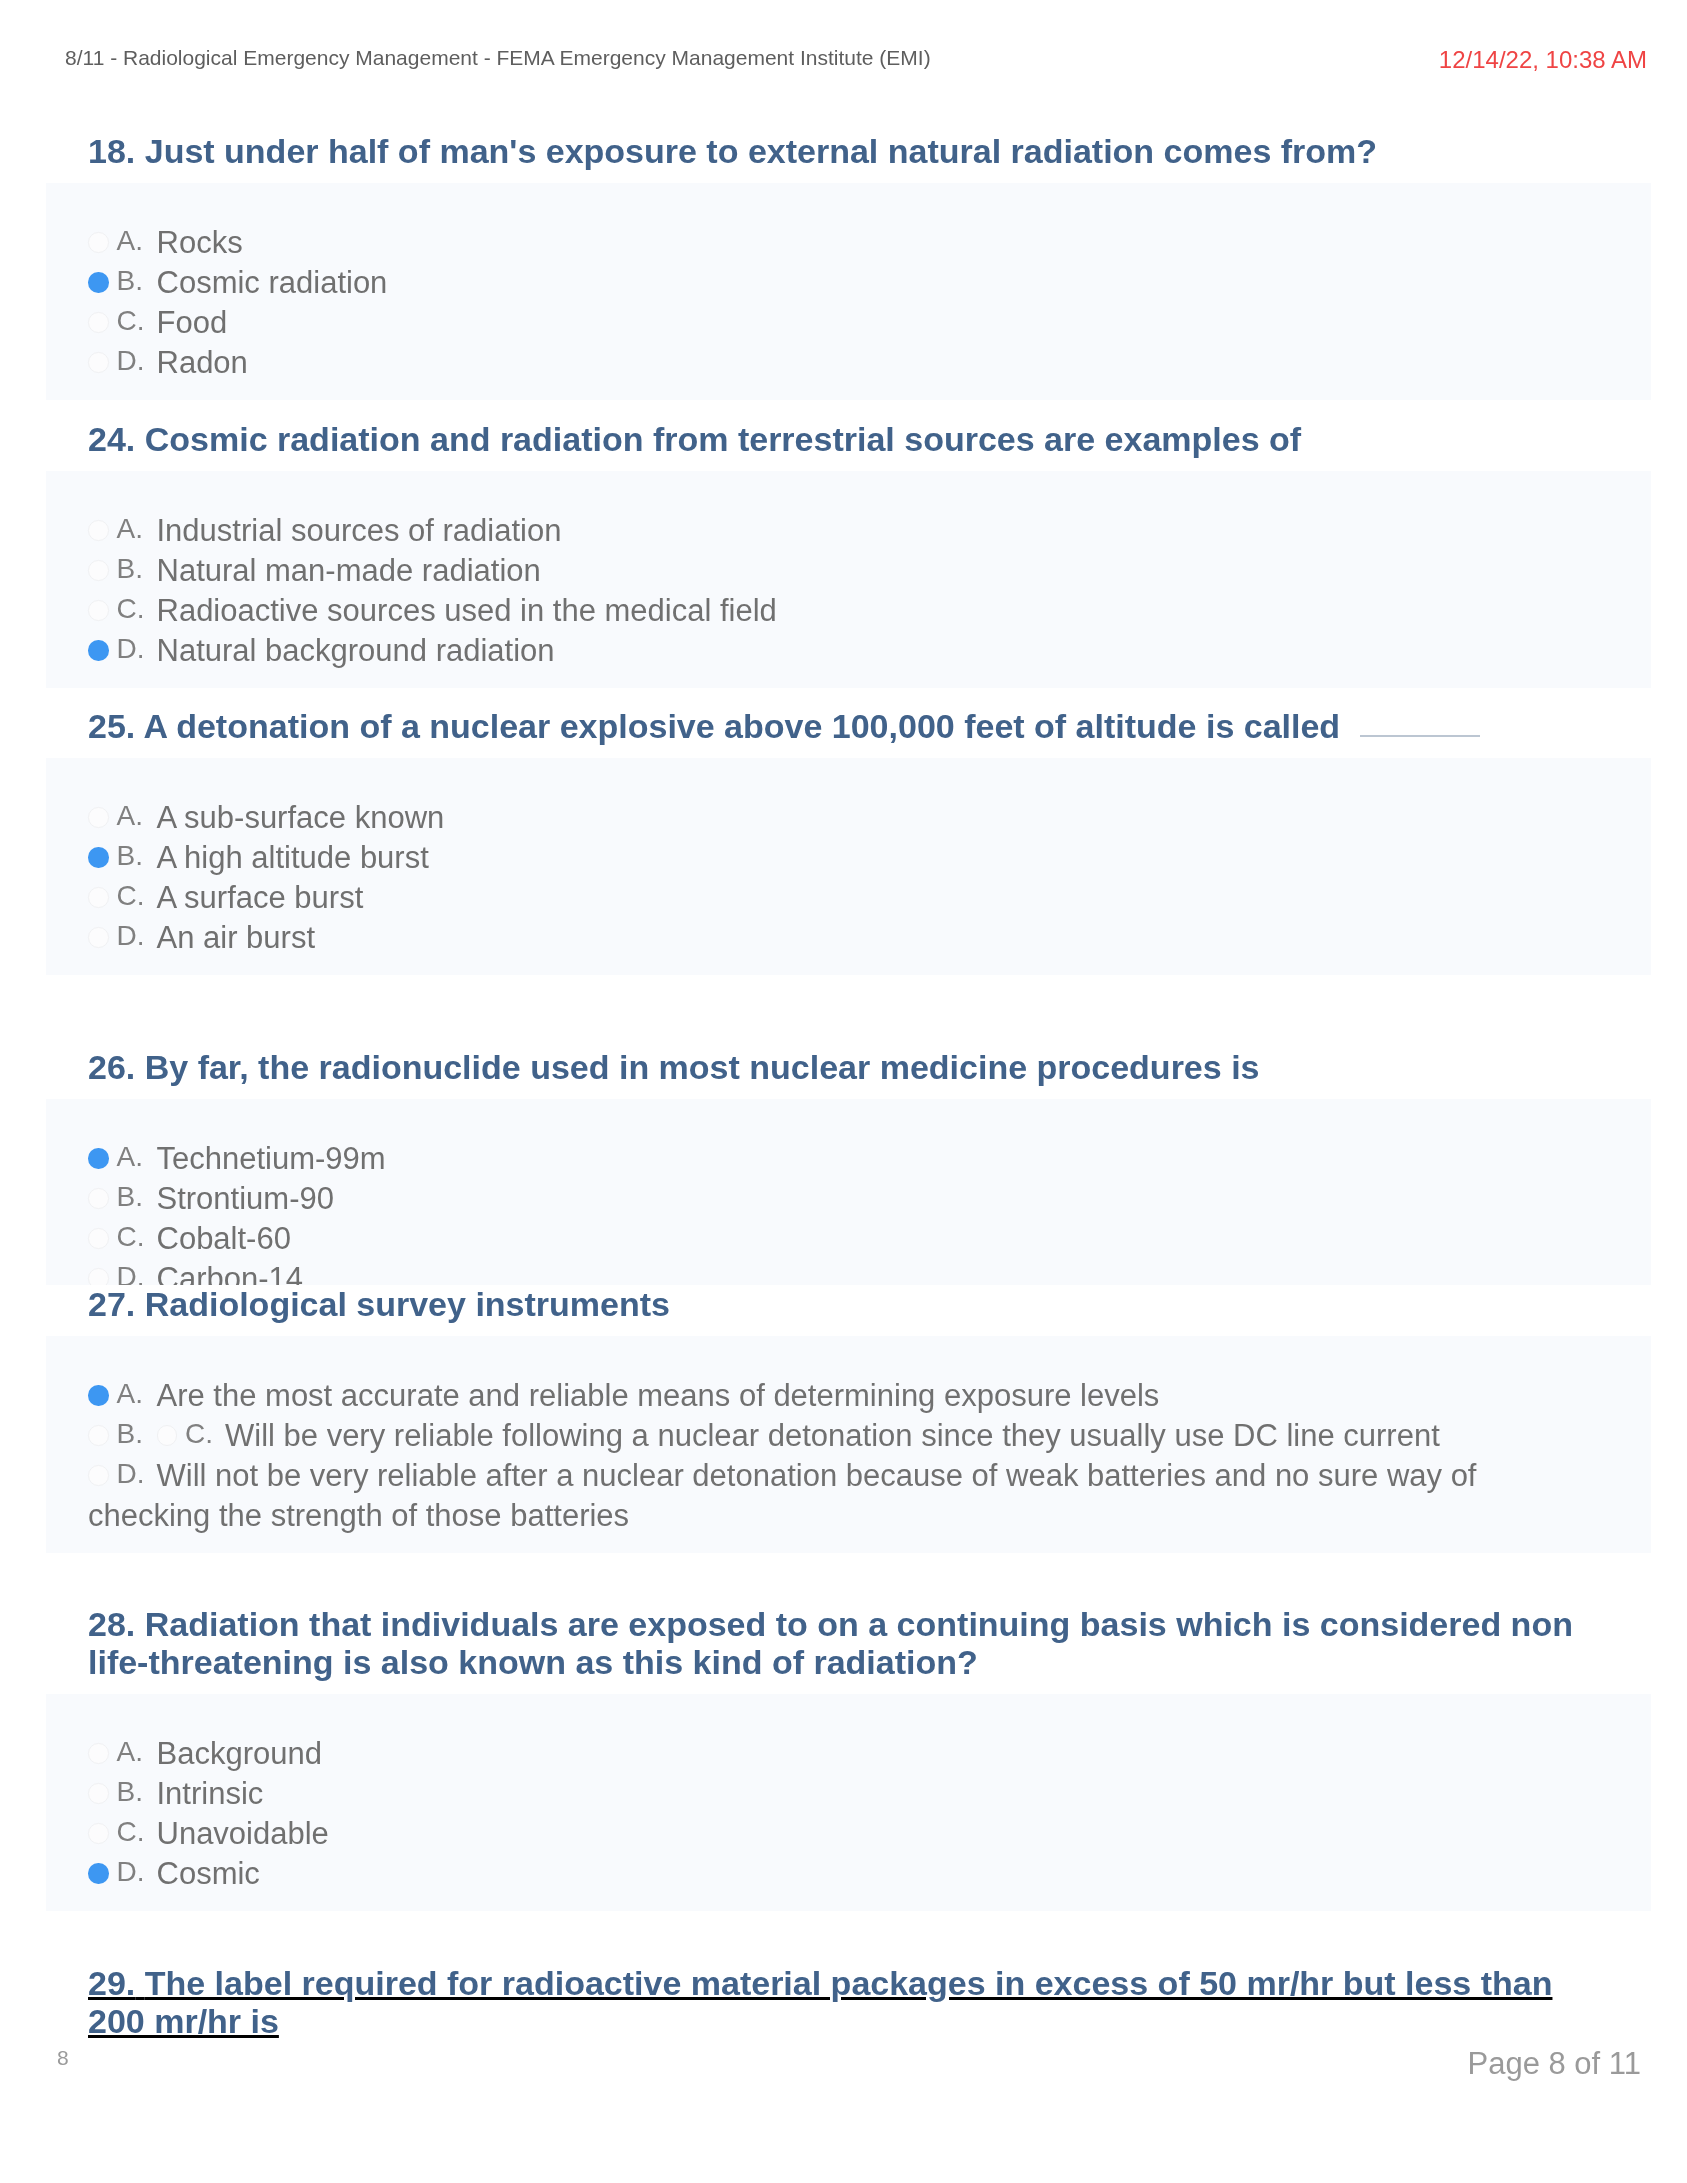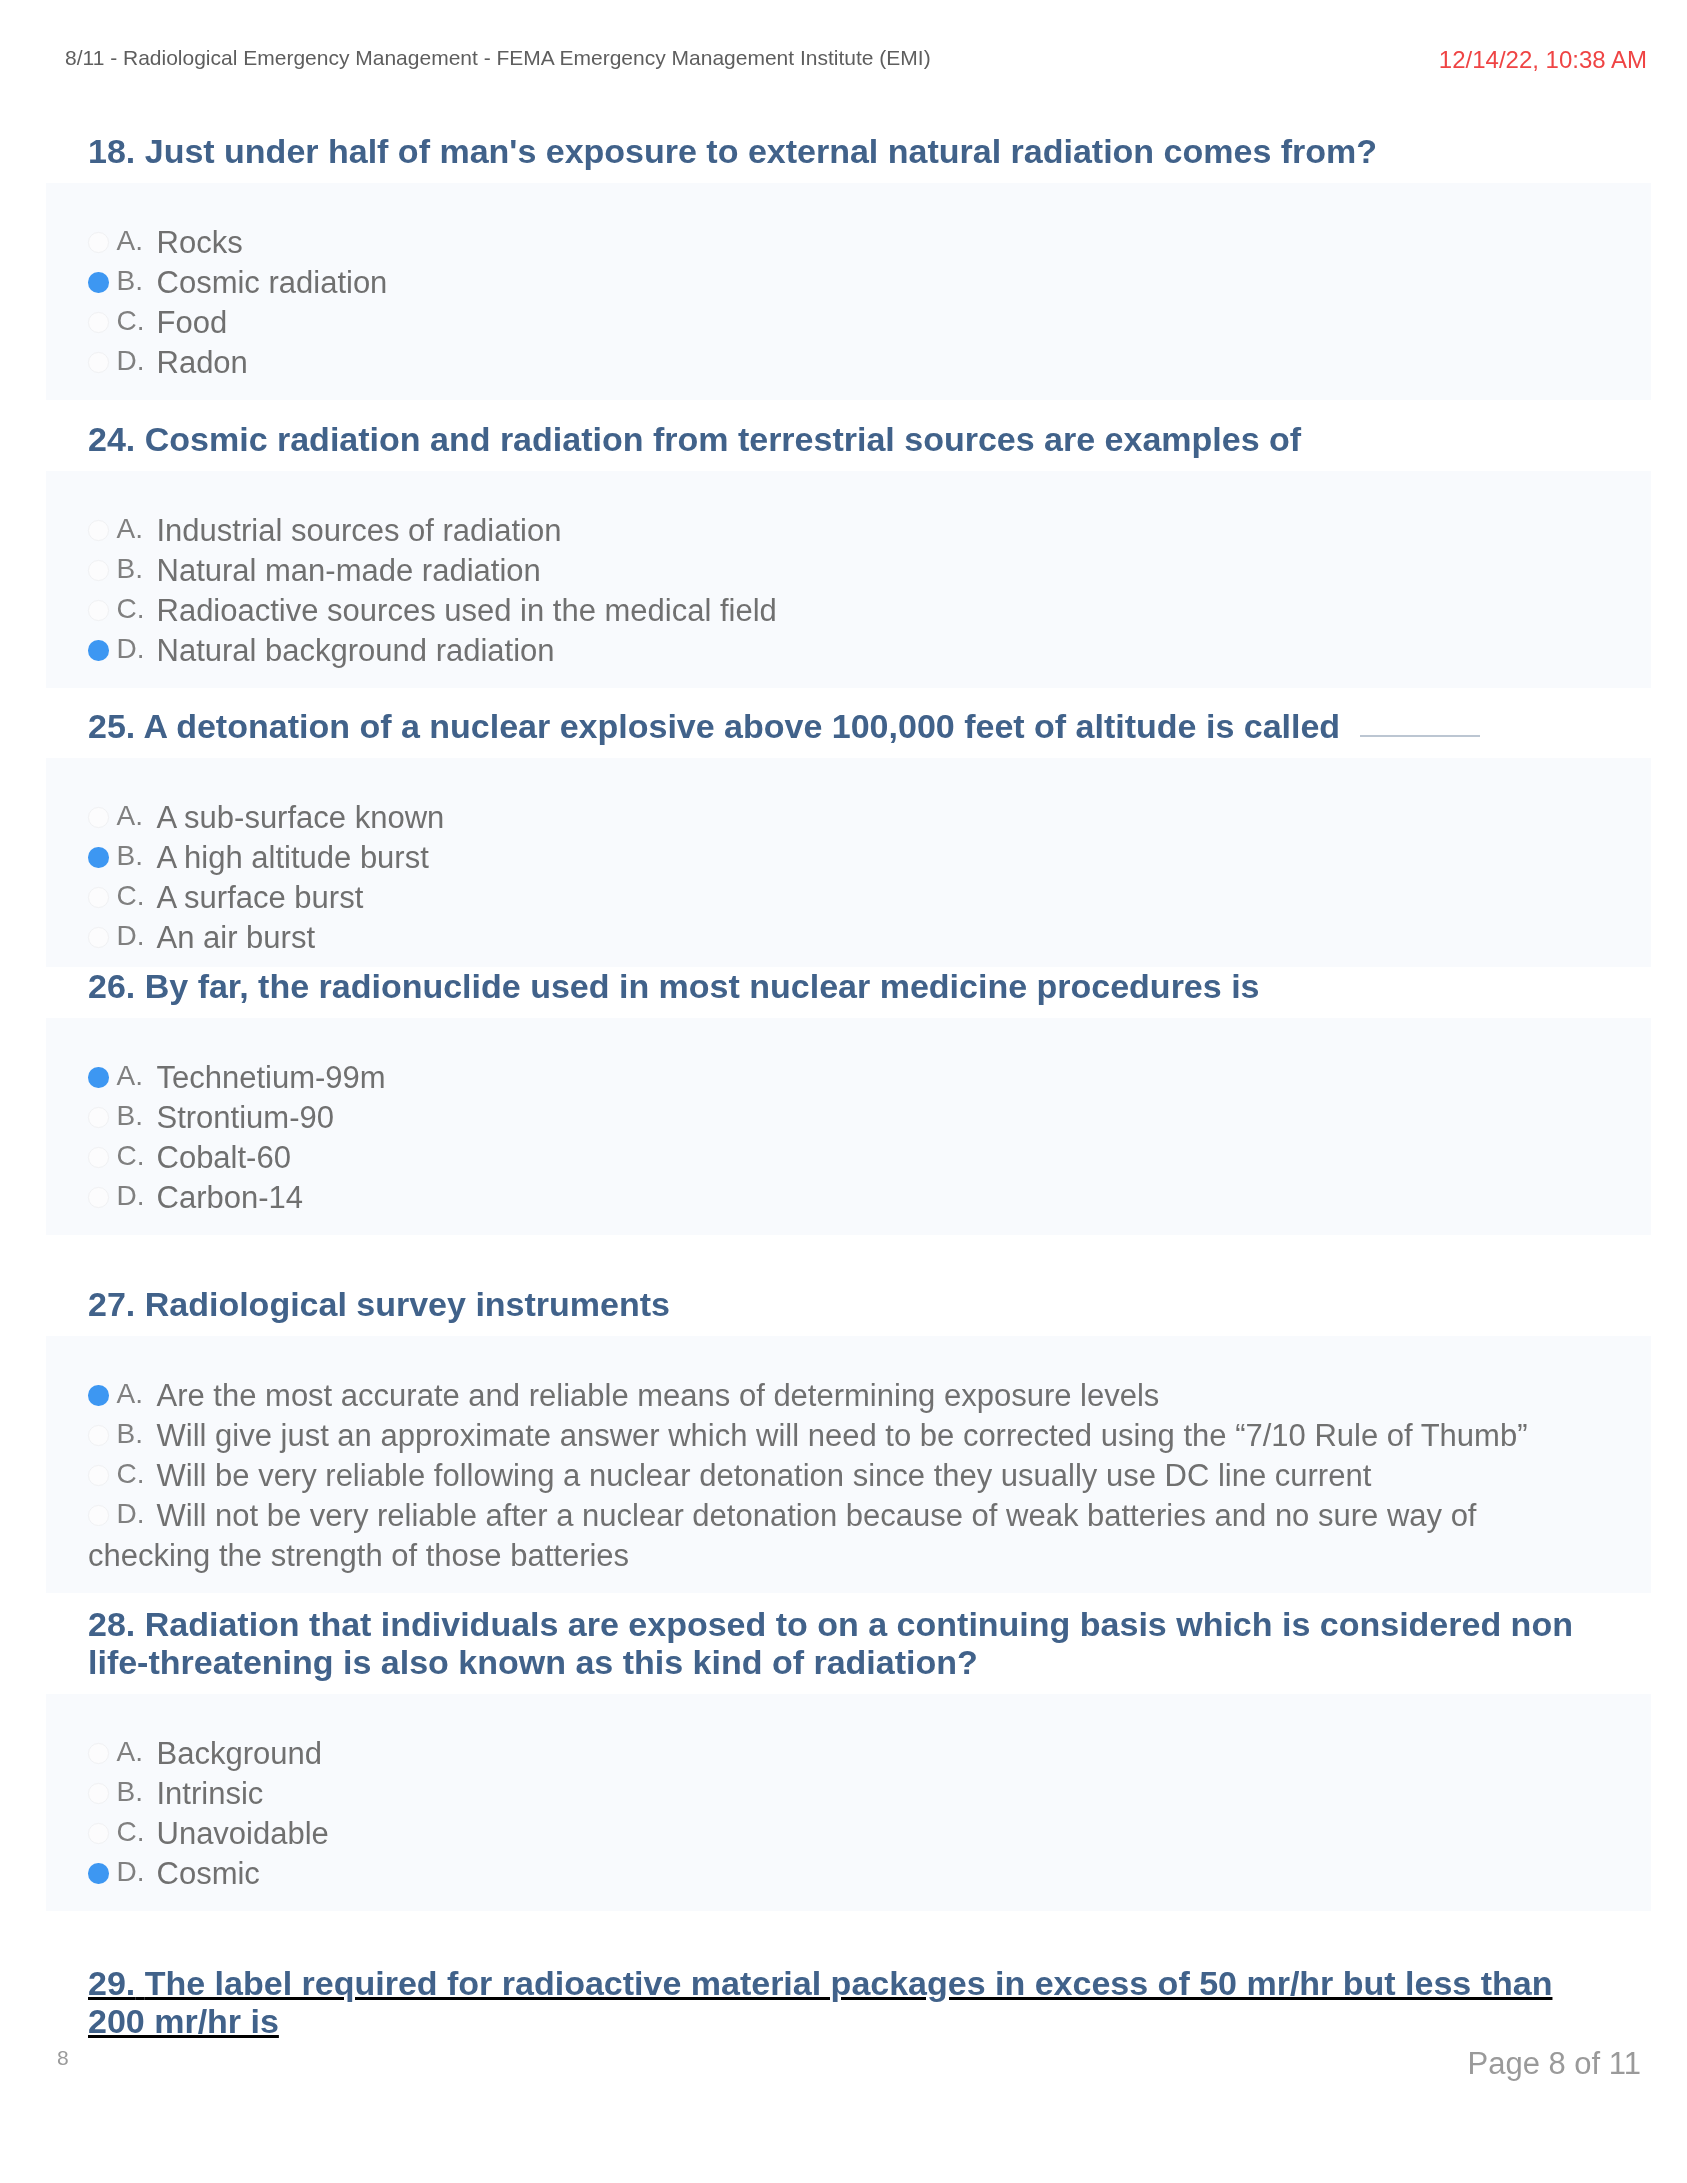--- a/index.html
+++ b/index.html
@@ -60,34 +60,34 @@
   </div>
   <div class="qcard" style="top:707px;">
     <div class="qtitle"><span>25.</span> <span>A detonation of a nuclear explosive above 100,000 feet of altitude is called</span><span class="blank"></span></div>
     <div class="opts">
       <div class="opt"><span class="radio off"></span><span class="oltr">A.</span><span class="otxt">A sub-surface known</span></div>
       <div class="opt"><span class="radio on"></span><span class="oltr">B.</span><span class="otxt">A high altitude burst</span></div>
       <div class="opt"><span class="radio off"></span><span class="oltr">C.</span><span class="otxt">A surface burst</span></div>
       <div class="opt"><span class="radio off"></span><span class="oltr">D.</span><span class="otxt">An air burst</span></div>
     </div>
   </div>
-  <div class="qcard" style="top:967px;">
+  <div class="qcard" style="top:1048px;">
     <div class="qtitle"><span>26.</span> <span>By far, the radionuclide used in most nuclear medicine procedures is</span></div>
     <div class="opts">
       <div class="opt"><span class="radio on"></span><span class="oltr">A.</span><span class="otxt">Technetium-99m</span></div>
       <div class="opt"><span class="radio off"></span><span class="oltr">B.</span><span class="otxt">Strontium-90</span></div>
       <div class="opt"><span class="radio off"></span><span class="oltr">C.</span><span class="otxt">Cobalt-60</span></div>
       <div class="opt"><span class="radio off"></span><span class="oltr">D.</span><span class="otxt">Carbon-14</span></div>
     </div>
   </div>
   <div class="qcard" style="top:1285px;">
     <div class="qtitle"><span>27.</span> <span>Radiological survey instruments</span></div>
     <div class="opts">
       <div class="opt"><span class="radio on"></span><span class="oltr">A.</span><span class="otxt">Are the most accurate and reliable means of determining exposure levels</span></div>
-      <div class="opt"><span class="radio off"></span><span class="oltr">B.</span><span class="otxt">Will give just an approximate answer which will need to be corrected using the “7/10 Rule of Thumb”</span></div>
+      <div class="opt"><span class="radio off"></span><span class="oltr">B.</span></div>
       <div class="opt"><span class="radio off"></span><span class="oltr">C.</span><span class="otxt">Will be very reliable following a nuclear detonation since they usually use DC line current</span></div>
       <div class="opt"><span class="radio off"></span><span class="oltr">D.</span><span class="otxt">Will not be very reliable after a nuclear detonation because of weak batteries and no sure way of checking the strength of those batteries</span></div>
     </div>
   </div>
   <div class="qcard" style="top:1605px;">
     <div class="qtitle"><span>28.</span> <span>Radiation that individuals are exposed to on a continuing basis which is considered non life-threatening is also known as this kind of radiation?</span></div>
     <div class="opts">
       <div class="opt"><span class="radio off"></span><span class="oltr">A.</span><span class="otxt">Background</span></div>
       <div class="opt"><span class="radio off"></span><span class="oltr">B.</span><span class="otxt">Intrinsic</span></div>
       <div class="opt"><span class="radio off"></span><span class="oltr">C.</span><span class="otxt">Unavoidable</span></div>

